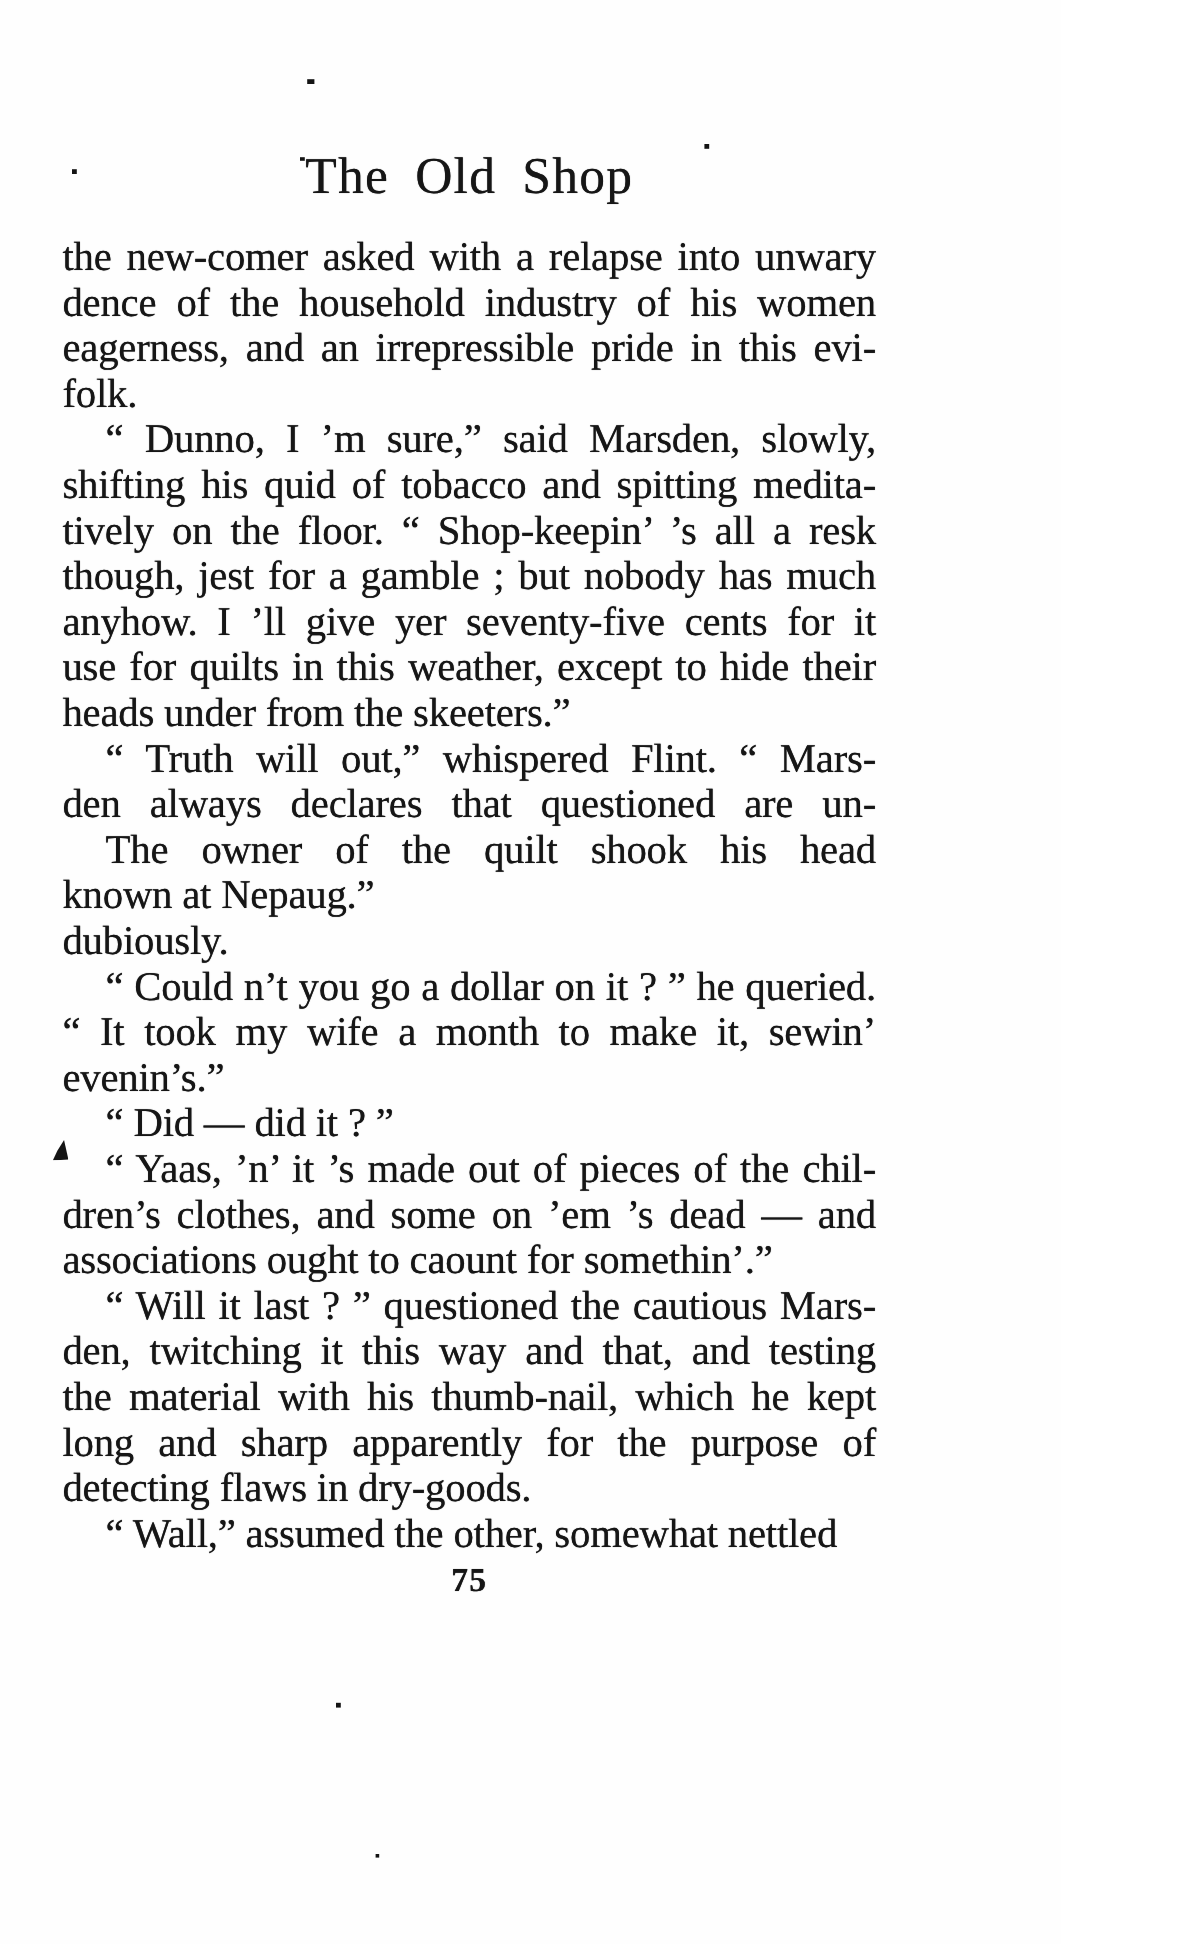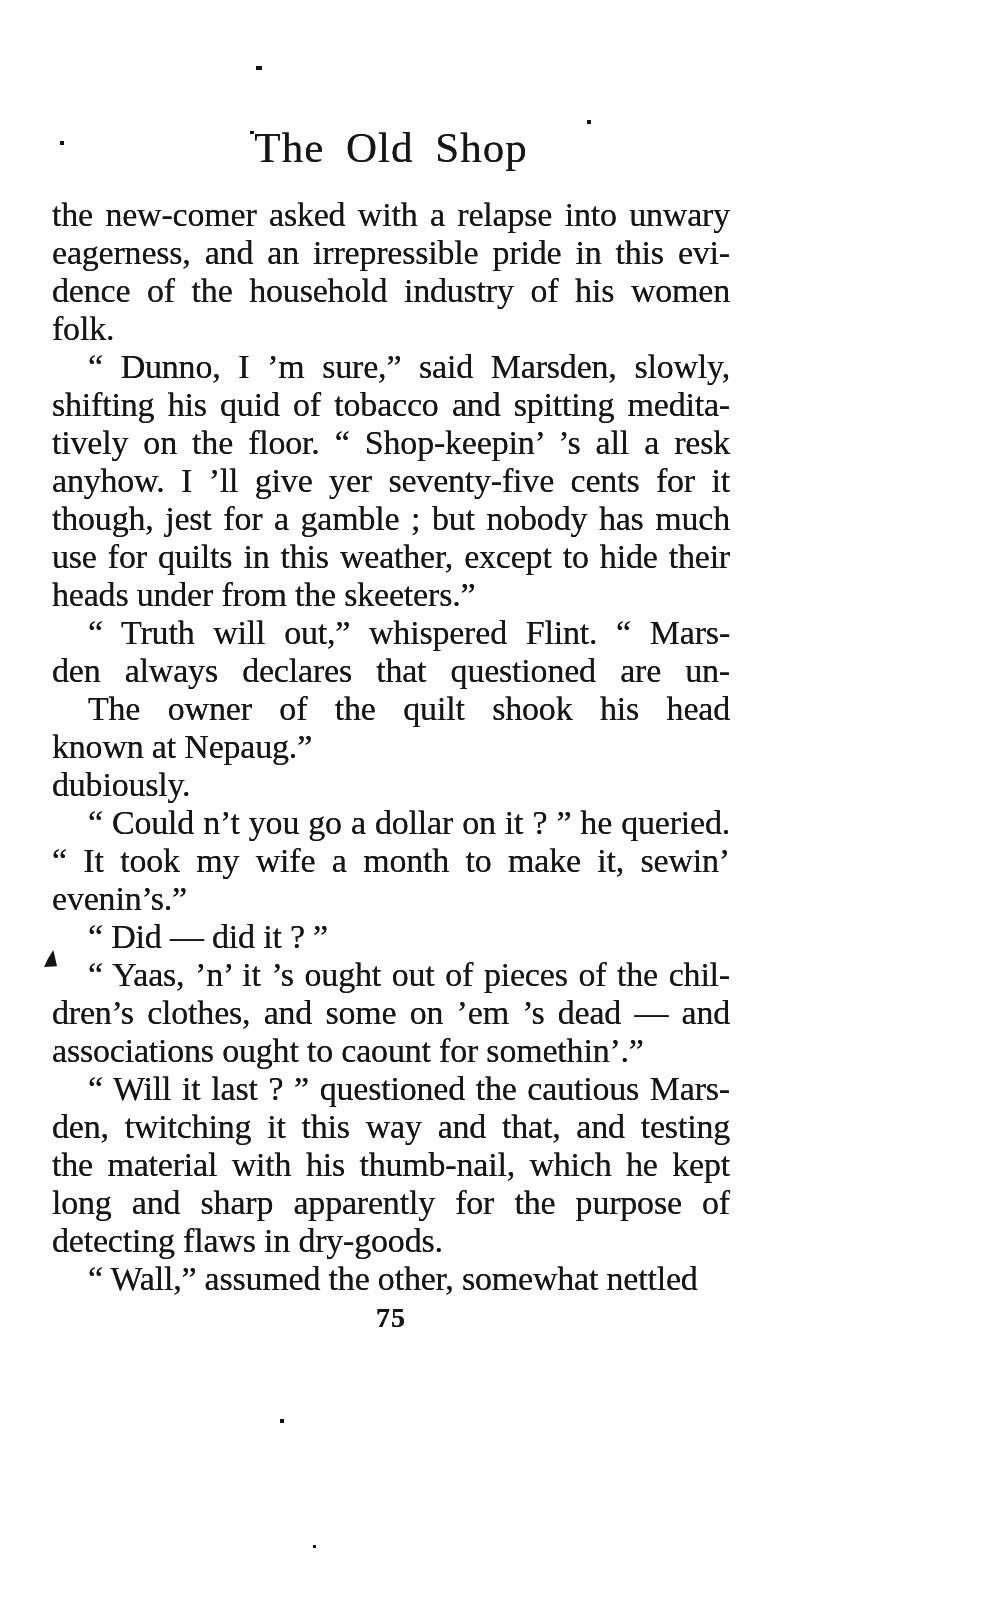--- a/index.html
+++ b/index.html
@@ -49,40 +49,40 @@
     clip-path:polygon(72% 0%, 100% 96%, 0% 100%, 30% 52%);
   }
 </style>
 </head>
 <body>
 
 <div class="page">
   <div class="title">The Old Shop</div>
   <div class="textblock">
       <div class="line">the new-comer asked with a relapse into unwary</div>
+      <div class="line">dence of the household industry of his women</div>
       <div class="line">eagerness, and an irrepressible pride in this evi-</div>
-      <div class="line">dence of the household industry of his women</div>
       <div class="line last">folk.</div>
       <div class="line indent">“ Dunno, I ’m sure,” said Marsden, slowly,</div>
       <div class="line">shifting his quid of tobacco and spitting medita-</div>
       <div class="line">tively on the floor. “ Shop-keepin’ ’s all a resk</div>
+      <div class="line">though, jest for a gamble ; but nobody has much</div>
       <div class="line">anyhow. I ’ll give yer seventy-five cents for it</div>
-      <div class="line">though, jest for a gamble ; but nobody has much</div>
       <div class="line">use for quilts in this weather, except to hide their</div>
       <div class="line last">heads under from the skeeters.”</div>
       <div class="line indent">“ Truth will out,” whispered Flint. “ Mars-</div>
       <div class="line">den always declares that questioned are un-</div>
       <div class="line indent">The owner of the quilt shook his head</div>
       <div class="line last">known at Nepaug.”</div>
       <div class="line last">dubiously.</div>
       <div class="line indent">“ Could n’t you go a dollar on it ? ” he queried.</div>
       <div class="line">“ It took my wife a month to make it, sewin’</div>
       <div class="line last">evenin’s.”</div>
       <div class="line last indent">“ Did — did it ? ”</div>
-      <div class="line indent">“ Yaas, ’n’ it ’s ought out of pieces of the chil-</div>
+      <div class="line indent">“ Yaas, ’n’ it ’s made out of pieces of the chil-</div>
       <div class="line">dren’s clothes, and some on ’em ’s dead — and</div>
       <div class="line last">associations ought to caount for somethin’.”</div>
       <div class="line indent">“ Will it last ? ” questioned the cautious Mars-</div>
       <div class="line">den, twitching it this way and that, and testing</div>
       <div class="line">the material with his thumb-nail, which he kept</div>
       <div class="line">long and sharp apparently for the purpose of</div>
       <div class="line last">detecting flaws in dry-goods.</div>
       <div class="line last indent">“ Wall,” assumed the other, somewhat nettled</div>
     </div>
   <div class="pagenum">75</div>

